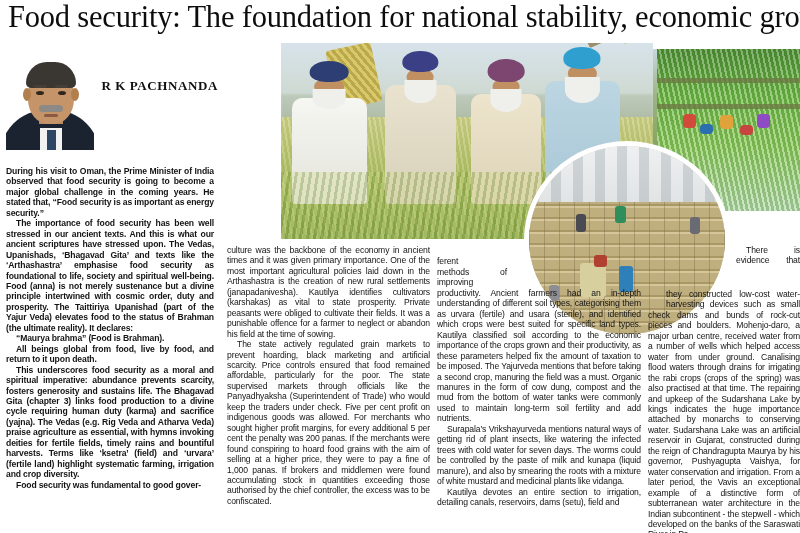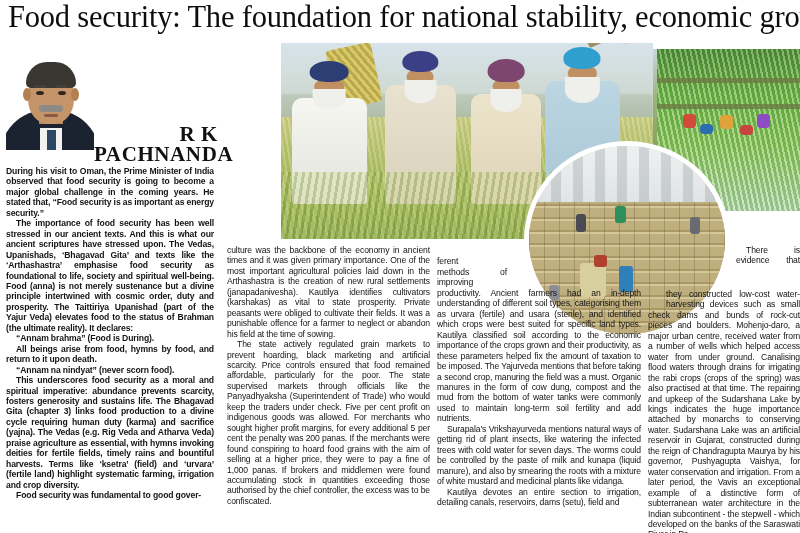--- a/index.html
+++ b/index.html
@@ -54,22 +54,22 @@
   .author-photo .brow-l{position:absolute;left:28px;top:33px;width:13px;height:3px;background:#463f37;border-radius:2px;}
   .author-photo .brow-r{position:absolute;left:49px;top:33px;width:13px;height:3px;background:#463f37;border-radius:2px;}
   .author-photo .eye-l{position:absolute;left:30px;top:39px;width:8px;height:4px;background:#30261d;border-radius:50%;}
   .author-photo .eye-r{position:absolute;left:52px;top:39px;width:8px;height:4px;background:#30261d;border-radius:50%;}
   .author-photo .mous{position:absolute;left:33px;top:53px;width:24px;height:7px;background:#8d8a86;border-radius:4px;}
   .author-photo .mouth{position:absolute;left:38px;top:62px;width:14px;height:3px;background:#8a5a45;border-radius:3px;}
 
   .author-name{
     position:absolute;left:88px;top:24px;width:124px;
     font-family:"Liberation Serif", serif;
-    font-size:21px;line-height:20px;font-weight:700;
-    letter-spacing:0.6px;text-align:right;color:#111;margin-top:48px;
+    font-size:13px;line-height:20px;font-weight:700;
+    letter-spacing:0.6px;text-align:right;color:#111;
   }
 
   
   .photo{position:absolute;overflow:hidden;}
 
   
   .photo-main{left:281px;top:43px;width:372px;height:196px;background:#cfd8cc;}
   .sky{position:absolute;left:0;top:0;width:100%;height:44%;
     background:linear-gradient(#d7e3ea,#cfd9d2 60%,#c3cfb6);}
   .treeline{position:absolute;left:0;top:26%;width:100%;height:22%;
@@ -262,23 +262,22 @@
     <div class="cw" style="left:82%;top:38%;width:10px;height:17px;background:#6a6a72"></div>
     <div class="cw" style="left:26%;top:62%;width:26px;height:34px;background:#d8cf9e"></div>
     <div class="cw" style="left:33%;top:58%;width:13px;height:12px;background:#b0402f"></div>
     <div class="cw" style="left:46%;top:64%;width:14px;height:26px;background:#2f7fb8"></div>
     <div class="cw" style="left:10%;top:74%;width:10px;height:16px;background:#8d8d94"></div>
   </div>
 
   <div class="col col1">
     <p class="noind">During his visit to Oman, the Prime Minister of India observed that food security is going to become a major global challenge in the coming years. He stated that, “Food security is as important as energy security.”</p>
     <p>The importance of food security has been well stressed in our ancient texts. And this is what our ancient scriptures have stressed upon. The Vedas, Upanishads, ‘Bhagavad Gita’ and texts like the ‘Arthashastra’ emphasise food security as foundational to life, society and spiritual well-being. Food (anna) is not merely sustenance but a divine principle intertwined with cosmic order, duty and prosperity. The Taittiriya Upanishad (part of the Yajur Veda) elevates food to the status of Brahman (the ultimate reality). It declares:</p>
-    <p>“Annam brahma” (Food is During).</p>
-    <p>All beings arise from food, hymns by food, and return to it upon death.</p>
-    <p>“Annam na nindyat” (never scorn food).</p>
+    <p>“Maurya brahma” (Food is Brahman).</p>
+    <p>All beings global from food, live by food, and return to it upon death.</p>
     <p>This underscores food security as a moral and spiritual imperative: abundance prevents scarcity, fosters generosity and sustains life. The Bhagavad Gita (chapter 3) links food production to a divine cycle requiring human duty (karma) and sacrifice (yajna). The Vedas (e.g. Rig Veda and Atharva Veda) praise agriculture as essential, with hymns invoking deities for fertile fields, timely rains and bountiful harvests. Terms like ‘ksetra’ (field) and ‘urvara’ (fertile land) highlight systematic farming, irrigation and crop diversity.</p>
     <p>Food security was fundamental to good gover-</p>
   </div>
 
   <div class="col col2">
     <p class="noind">culture was the backbone of the economy in ancient times and it was given primary importance. One of the most important agricultural policies laid down in the Arthashastra is the creation of new rural settlements (janapadanivesha). Kautilya identifies cultivators (karshakas) as vital to state prosperity. Private peasants were obliged to cultivate their fields. It was a punishable offence for a farmer to neglect or abandon his field at the time of sowing.</p>
     <p>The state actively regulated grain markets to prevent hoarding, black marketing and artificial scarcity. Price controls ensured that food remained affordable, particularly for the poor. The state supervised markets through officials like the Panyadhyaksha (Superintendent of Trade) who would keep the traders under check. Five per cent profit on indigenous goods was allowed. For merchants who sought higher profit margins, for every additional 5 per cent the penalty was 200 panas. If the merchants were found conspiring to hoard food grains with the aim of selling at a higher price, they were to pay a fine of 1,000 panas. If brokers and middlemen were found accumulating stock in quantities exceeding those authorised by the chief controller, the excess was to be confiscated.</p>
   </div>
 
   <div class="col col3">

